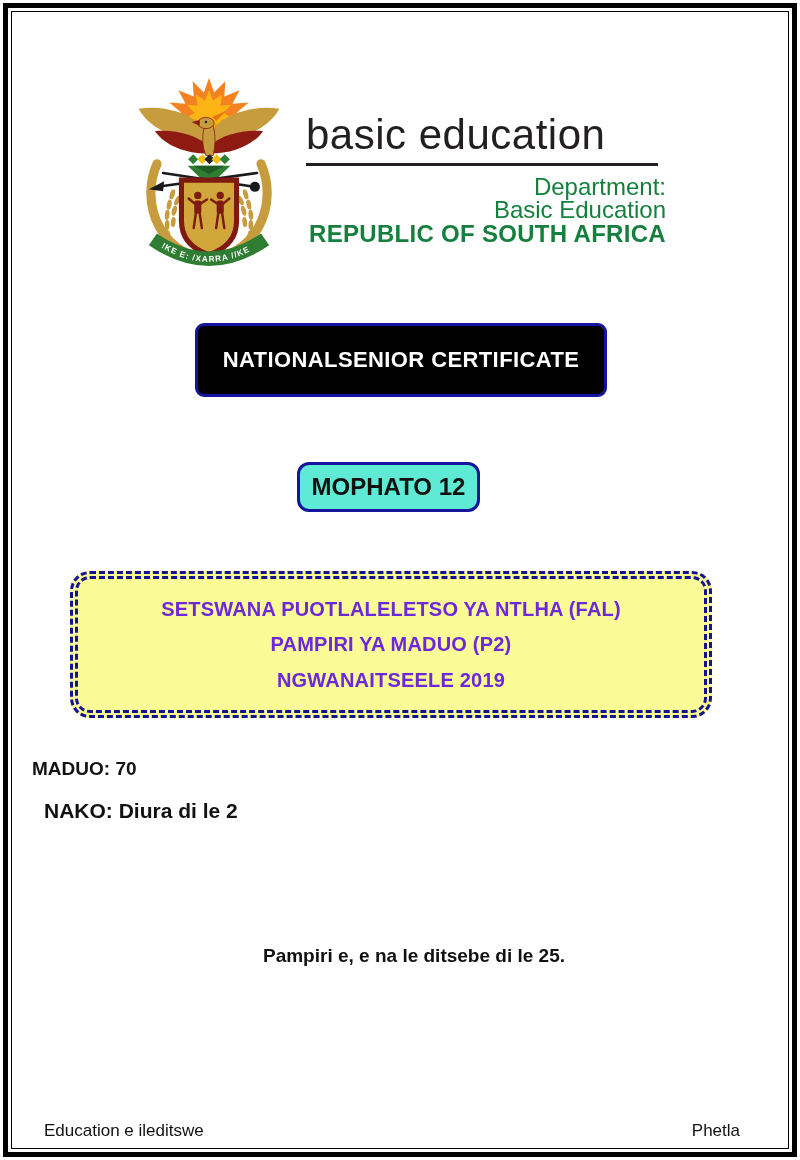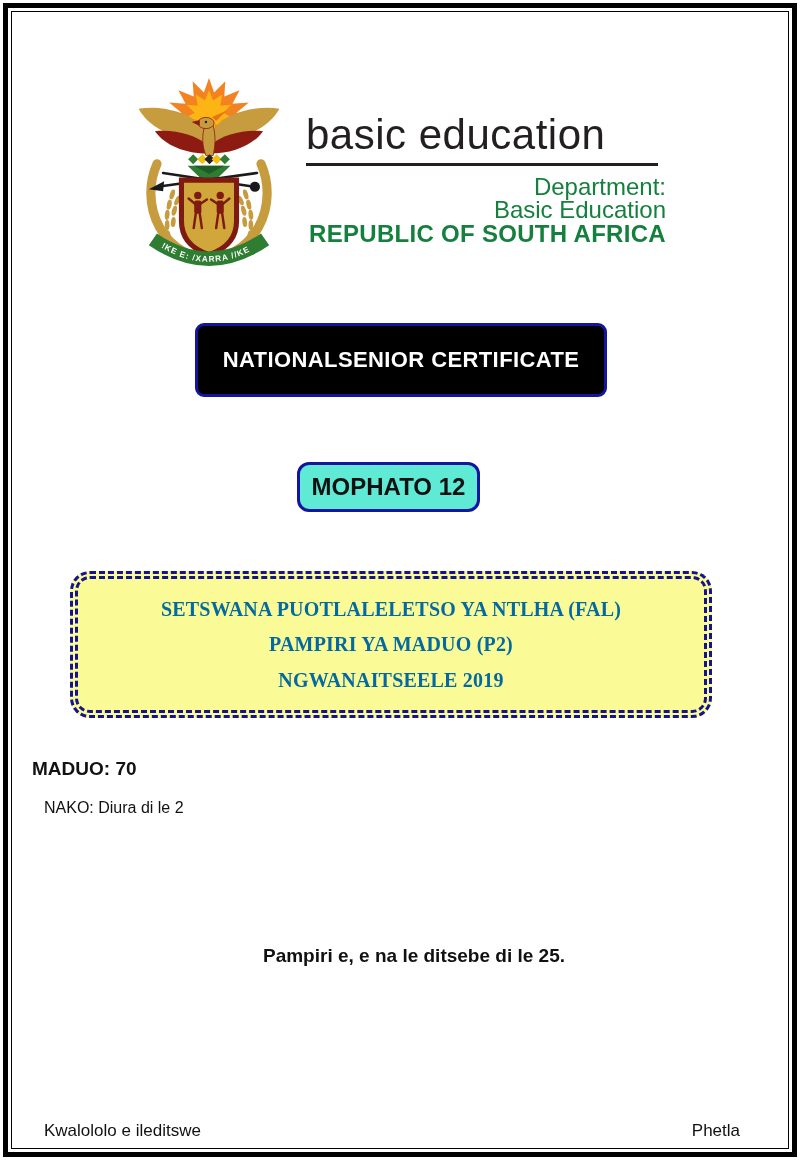--- a/index.html
+++ b/index.html
@@ -129,39 +129,38 @@
     display: flex;
     flex-direction: column;
     justify-content: space-evenly;
     align-items: center;
     text-align: center;
     padding: 6px 10px;
   }
   .subject-line {
     font-size: 20px;
     font-weight: bold;
-    color: #0369a1;
+    color: #6d28d9;
     letter-spacing: 0.2px;
-    font-family: Liberation Serif, serif;
   }
 
   
   .detail-marks {
     position: absolute;
     left: 32px;
     top: 758px;
     font-size: 19px;
     font-weight: bold;
   }
   .detail-time {
     position: absolute;
     left: 44px;
     top: 799px;
-    font-size: 16px;
-    font-weight: normal;
+    font-size: 21px;
+    font-weight: bold;
   }
   .page-note {
     position: absolute;
     left: 0;
     top: 945px;
     width: 786px;
     text-align: center;
     font-size: 19px;
     font-weight: bold;
     margin-left: 21px;
@@ -304,16 +303,16 @@
       <div class="subject-line">NGWANAITSEELE 2019</div>
     </div>
   </div>
 
   <div class="detail-marks">MADUO: 70</div>
   <div class="detail-time">NAKO: Diura di le 2</div>
 
   <div class="page-note">Pampiri e, e na le ditsebe di le 25.</div>
 
   <div class="footer">
-    <span>Kwalololo e ileditswe</span>
+    <span>Education e ileditswe</span>
     <span>Phetla</span>
   </div>
 </div>
 
 </body></html>

